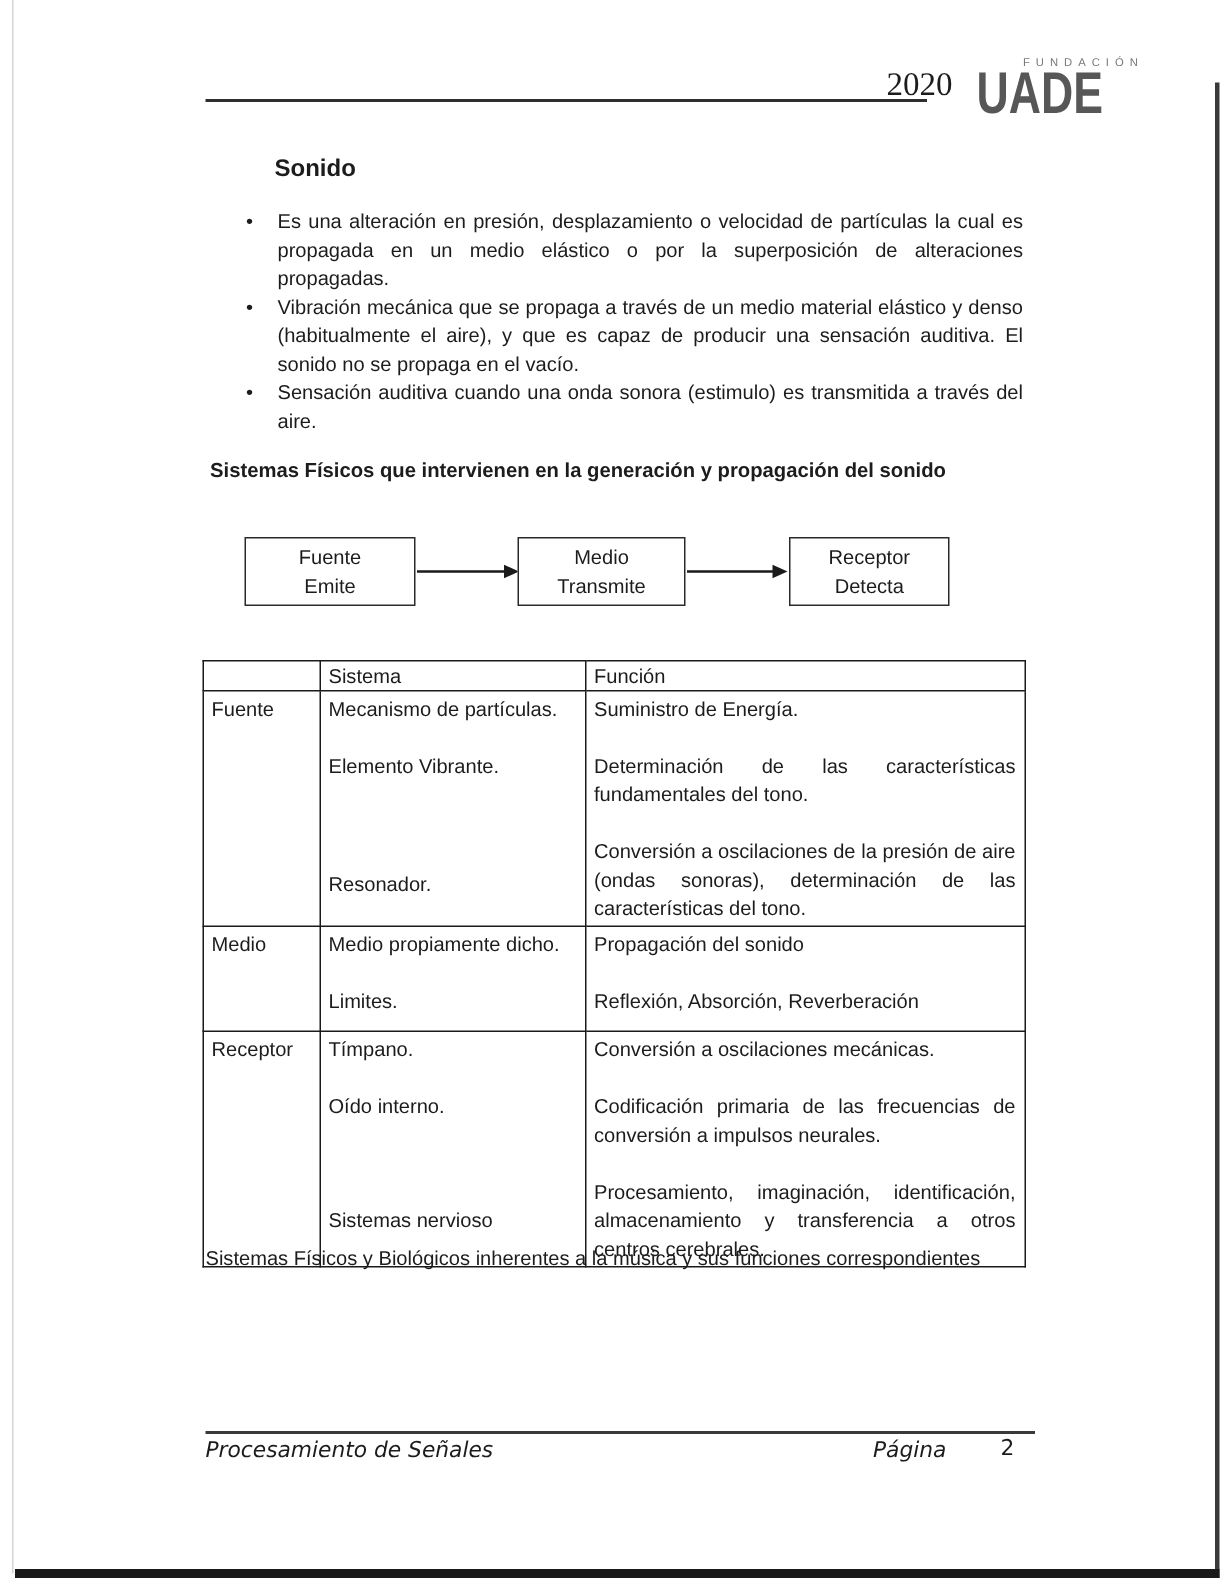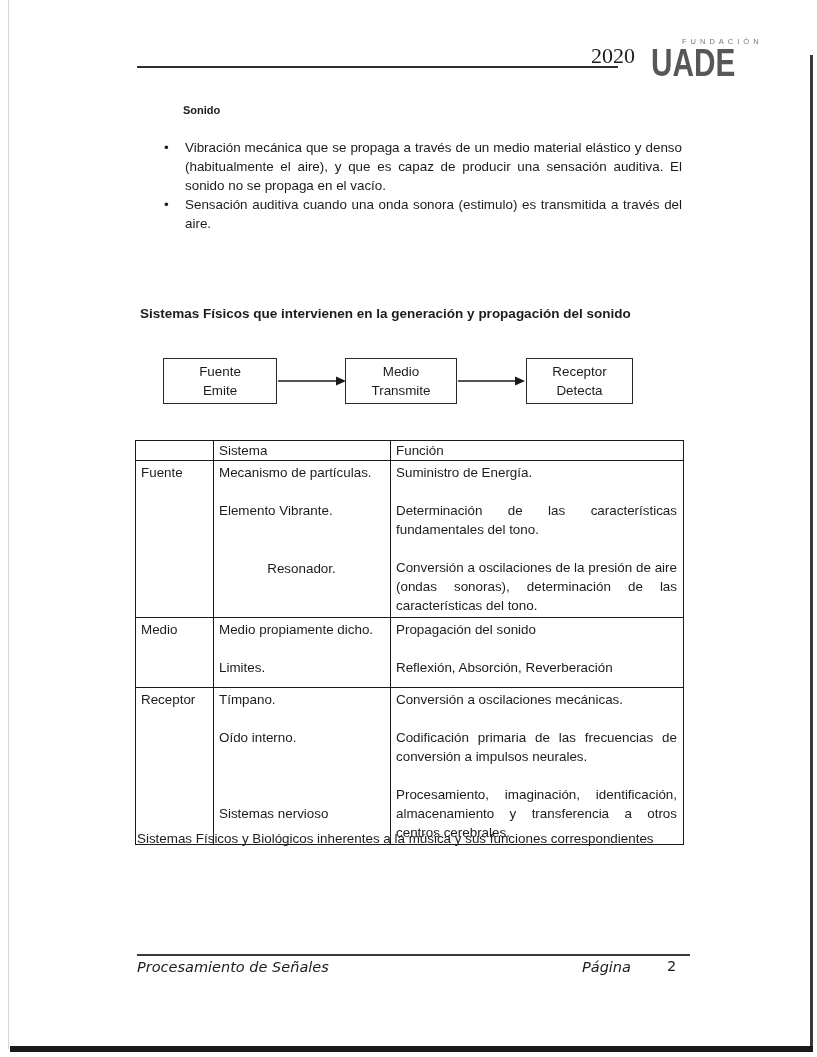--- a/index.html
+++ b/index.html
@@ -16,21 +16,21 @@
   
   .hdr-title { position:absolute; left:137px; top:46px; font-family:"DejaVu Sans",sans-serif; font-size:15.5px; }
   .hdr-line  { position:absolute; left:137px; top:66px; width:481px; height:2px; background:#2e2e2e; }
   .hdr-year  { position:absolute; left:591px; top:43px; font-family:Liberation Serif, serif; font-size:22px; }
   .logo { position:absolute; left:651px; top:37px; width:95px; }
   .logo-top  { font-size:7.5px; font-weight:400; letter-spacing:4px; color:#787878; white-space:nowrap;margin-left:31px; }
   .logo-main { font-size:35px; font-weight:700; color:#575757; line-height:30px; letter-spacing:0;
                transform:scale(0.85,1.12); transform-origin:left top; white-space:nowrap; }
 
   
-  .sonido { position:absolute; left:183px; top:104px; font-size:11px; font-weight:700;text-align:right; }
+  .sonido { position:absolute; left:183px; top:104px; font-size:16px; font-weight:700;text-align:right; }
   .bullets { position:absolute; left:163px; top:138px; width:519px; list-style:none; }
   .bullets li { position:relative; padding-left:22px; font-size:13.4px; line-height:19px;
                 text-align:justify; text-justify:inter-word; }
   .bullets li::before { content:"•"; position:absolute; left:1px; top:0; font-size:13.4px; }
   .sec-heading { position:absolute; left:140px; top:306px; font-size:13.5px; font-weight:700; white-space:nowrap; }
 
   
   .dbox { position:absolute; top:358px; height:46px; border:1.6px solid #2a2a2a; background:#fff;
           display:flex; flex-direction:column; align-items:center; justify-content:center;
           font-size:13.4px; line-height:19px; text-align:center; }
@@ -43,21 +43,21 @@
 
   
   table.main { position:absolute; left:135px; top:440px; width:548px; border-collapse:collapse;
                font-size:13.4px; line-height:19px; table-layout:fixed; }
   table.main td { border:1.5px solid #1a1a1a; vertical-align:top; padding:2px 6px 2px 5px; }
   tr.thead td { height:20px; padding:0 5px; }
   td.rowlabel { vertical-align:middle; padding-left:5px; }
   td.func { text-align:justify; text-justify:inter-word; }
   .cellp { margin:0; }
   .g1 { margin-top:19px; }
-  .g2 { margin-top:39px;text-align:center; }
+  .g2 { margin-top:60px; }
   .g3 { margin-top:57px; }
   tr.r-fuente   { height:148px; }
   tr.r-medio    { height:70px; }
   tr.r-receptor { height:151px; }
 
   .tbl-caption { position:absolute; left:137px; top:831px; width:546px; text-align:left; font-size:13.4px; }
 
   
   .ftr-line { position:absolute; left:137px; top:954px; width:553px; height:2px; background:#3a3a3a; }
   .ftr-left { position:absolute; left:137px; top:959px; font-family:"DejaVu Sans",sans-serif;
@@ -79,20 +79,21 @@
   <div class="hdr-line"></div>
   <div class="hdr-year">2020</div>
   <div class="logo">
     <div class="logo-top">FUNDACIÓN</div>
     <div class="logo-main">UADE</div>
   </div>
 
   <div class="sonido">Sonido</div>
 
   <ul class="bullets">
+    <li>Es  una alteración  en presión, desplazamiento o velocidad de partículas la cual es propagada en un medio elástico o por  la superposición de alteraciones propagadas.</li>
     <li>Vibración mecánica que se propaga a través de un medio material elástico y denso (habitualmente el aire), y que es capaz de producir una sensación auditiva. El sonido no se propaga en el vacío.</li>
     <li>Sensación auditiva cuando una onda sonora (estimulo) es transmitida a través del aire.</li>
   </ul>
 
   <div class="sec-heading">Sistemas Físicos que intervienen en la generación y propagación del sonido</div>
 
   <div class="dbox dbox1">
     <span>Fuente</span>
     <span>Emite</span>
   </div>

